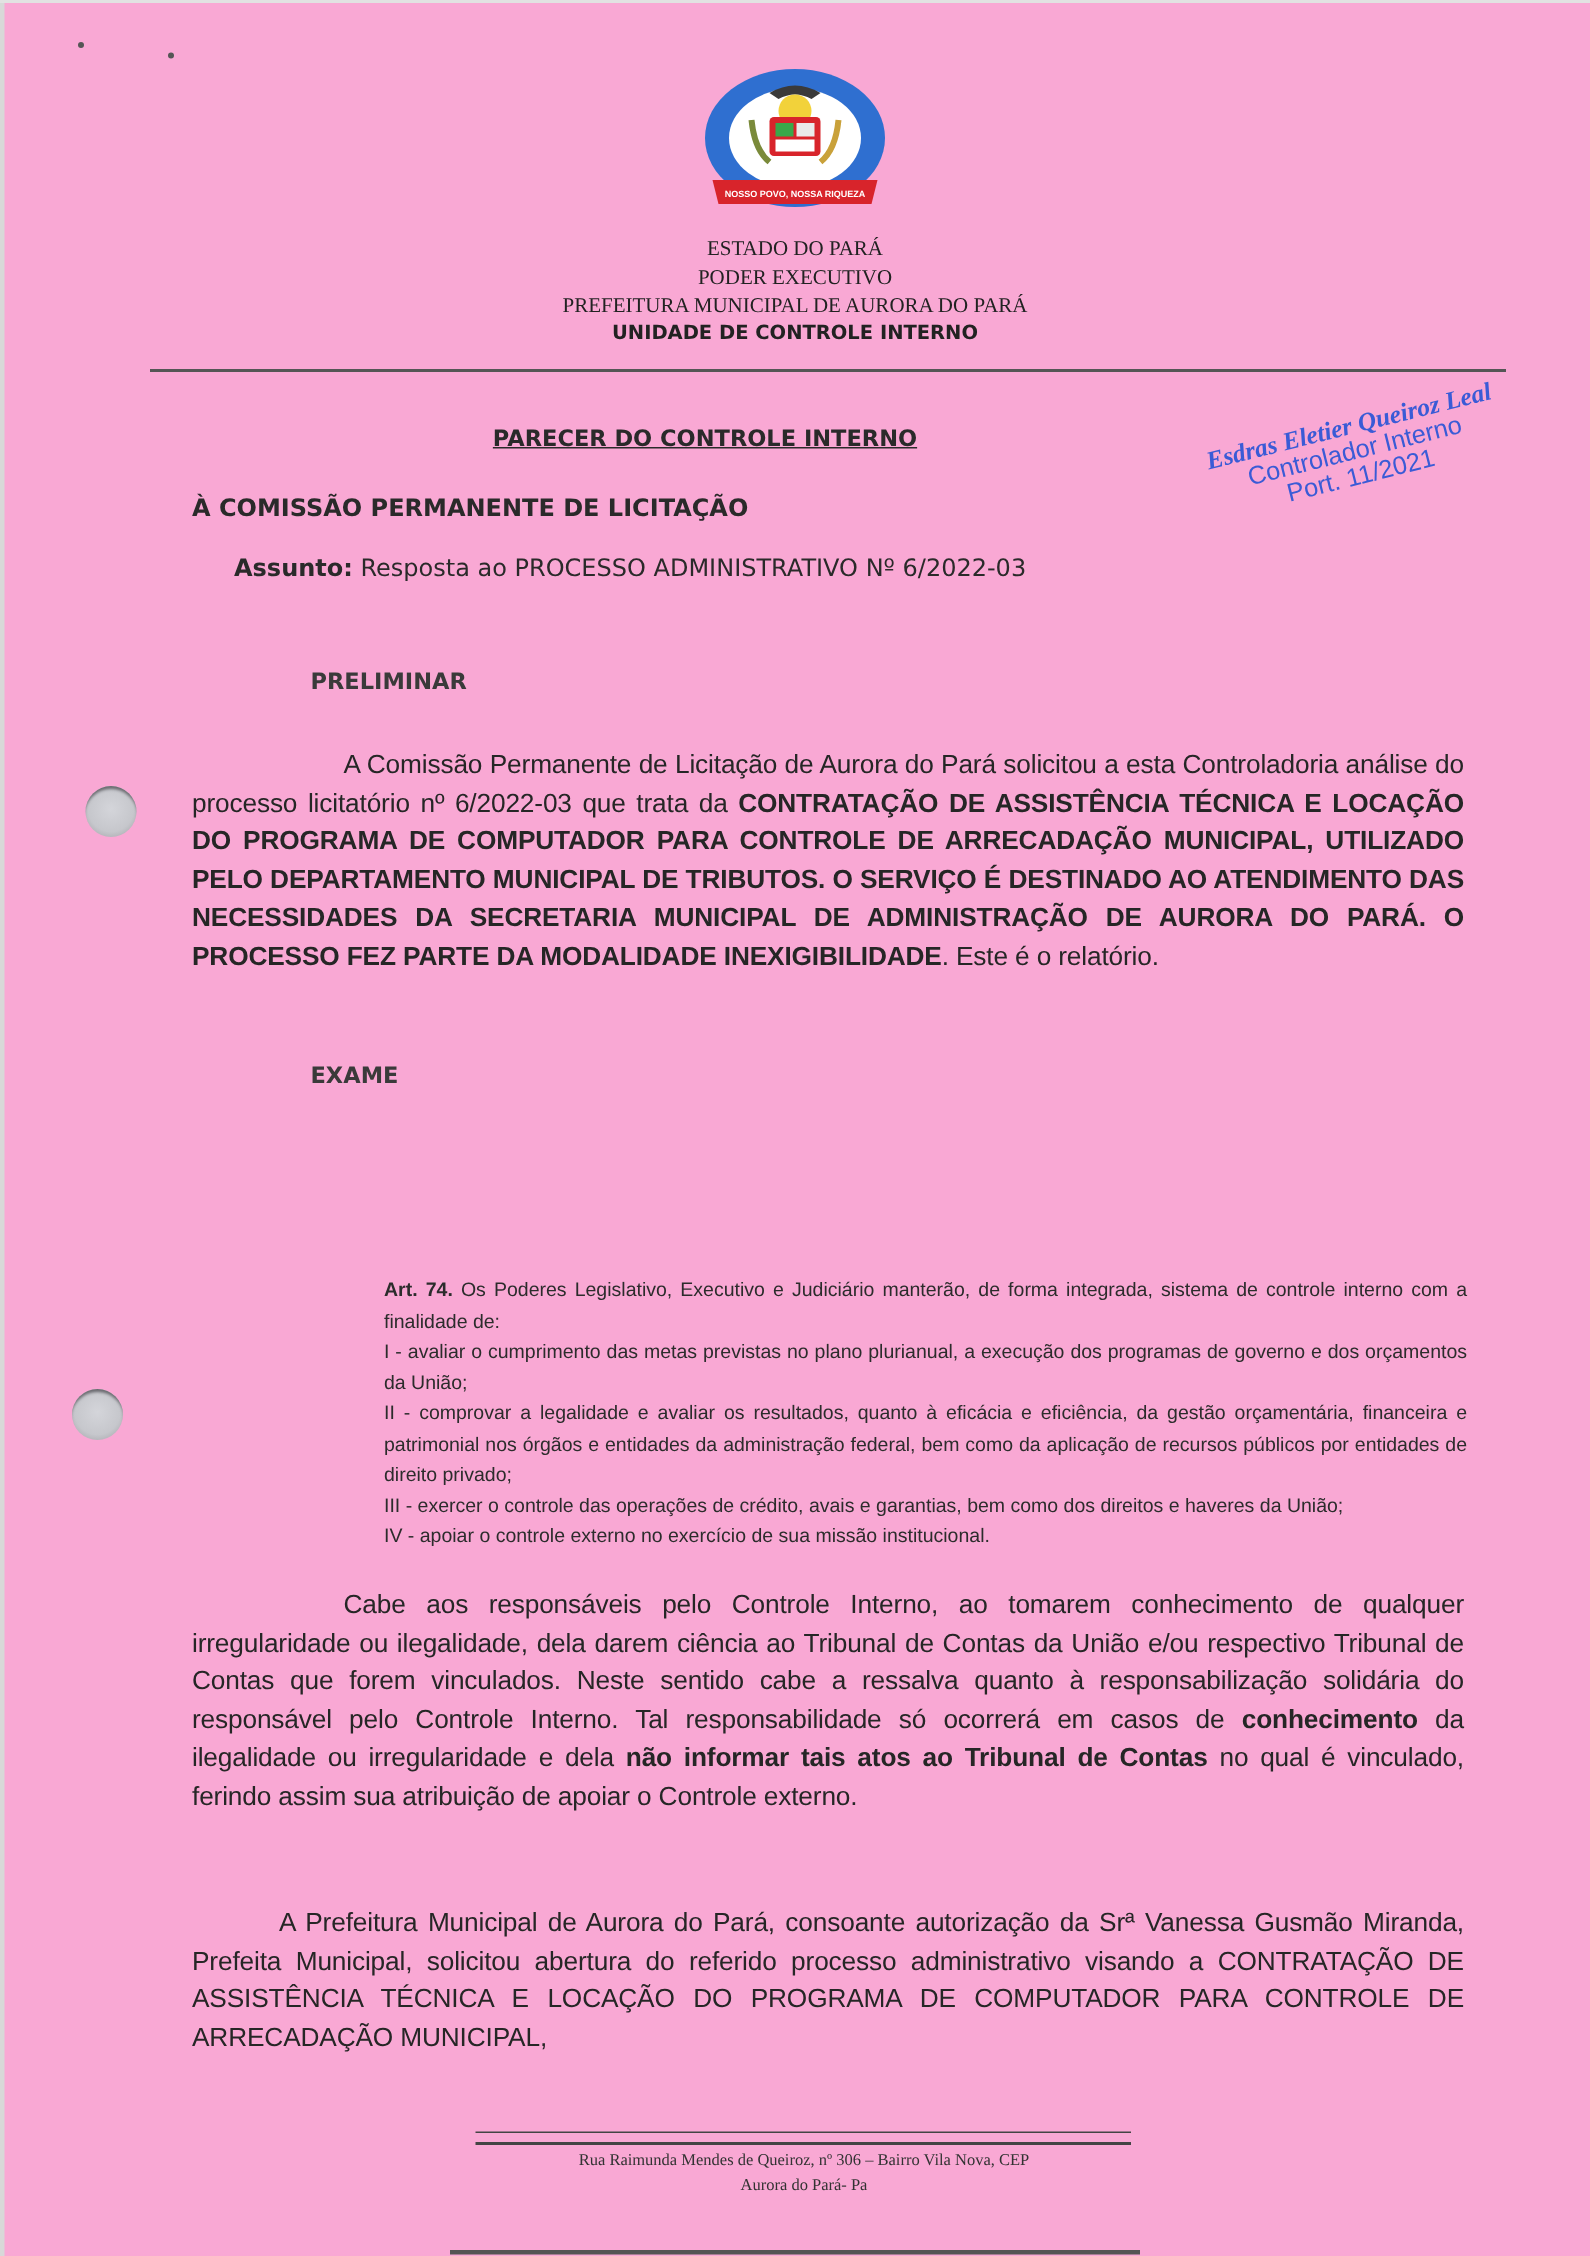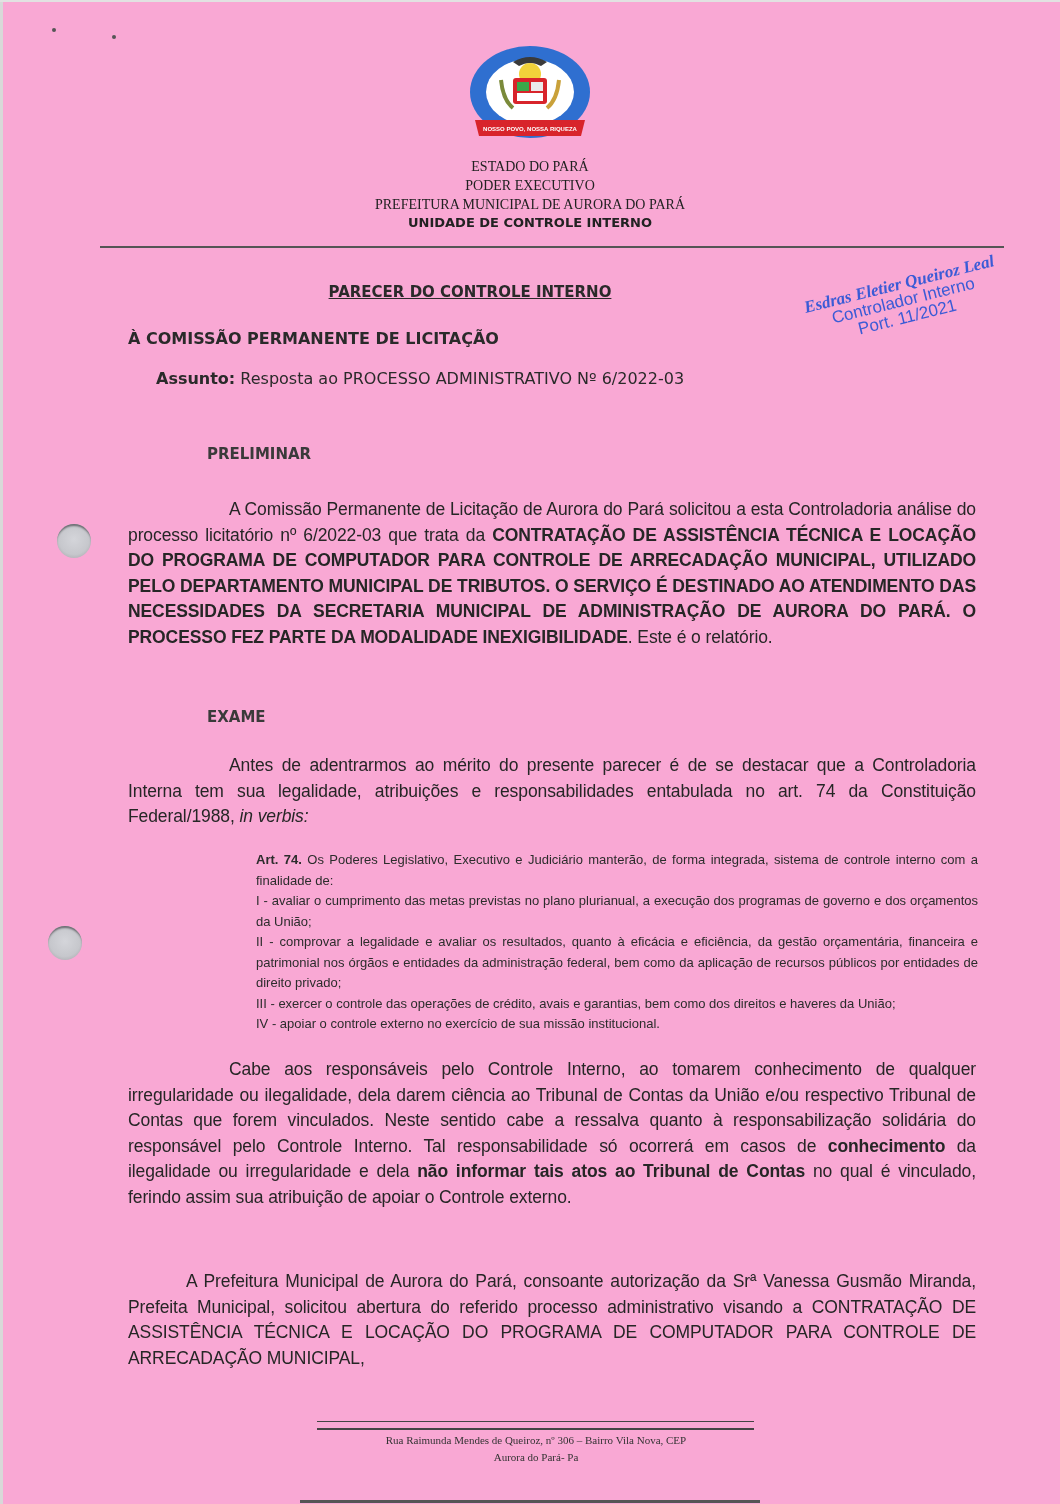--- a/index.html
+++ b/index.html
@@ -101,23 +101,20 @@
     <div class="ln">Controlador Interno</div>
     <div class="ln">Port. 11/2021</div>
   </div>
 
   <div class="section-head" style="top:445px;">PRELIMINAR</div>
   <div class="para" style="top:497px;">
     <span class="indent"></span><span>A Comissão Permanente de Licitação de Aurora do Pará solicitou a esta Controladoria análise do processo licitatório nº 6/2022-03 que trata da </span><b>CONTRATAÇÃO DE ASSISTÊNCIA TÉCNICA E LOCAÇÃO DO PROGRAMA DE COMPUTADOR PARA CONTROLE DE ARRECADAÇÃO MUNICIPAL, UTILIZADO PELO DEPARTAMENTO MUNICIPAL DE TRIBUTOS. O SERVIÇO É DESTINADO AO ATENDIMENTO DAS NECESSIDADES DA SECRETARIA MUNICIPAL DE ADMINISTRAÇÃO DE AURORA DO PARÁ. O PROCESSO FEZ PARTE DA MODALIDADE INEXIGIBILIDADE</b><span>. Este é o relatório.</span>
   </div>
 
   <div class="section-head" style="top:708px;">EXAME</div>
-  <div class="para" style="top:753px;">
-    <span class="indent"></span><span>Antes de adentrarmos ao mérito do presente parecer é de se destacar que a Controladoria Interna tem sua legalidade, atribuições e responsabilidades entabulada no art. 74 da Constituição Federal/1988, </span><i>in verbis:</i>
-  </div>
 
   <div class="quote" style="top:850px;">
     <div><b>Art. 74.</b><span> Os Poderes Legislativo, Executivo e Judiciário manterão, de forma integrada, sistema de controle interno com a finalidade de:</span></div>
     <div>I - avaliar o cumprimento das metas previstas no plano plurianual, a execução dos programas de governo e dos orçamentos da União;</div>
     <div>II - comprovar a legalidade e avaliar os resultados, quanto à eficácia e eficiência, da gestão orçamentária, financeira e patrimonial nos órgãos e entidades da administração federal, bem como da aplicação de recursos públicos por entidades de direito privado;</div>
     <div>III - exercer o controle das operações de crédito, avais e garantias, bem como dos direitos e haveres da União;</div>
     <div>IV - apoiar o controle externo no exercício de sua missão institucional.</div>
   </div>
 
   <div class="para" style="top:1057px;">

